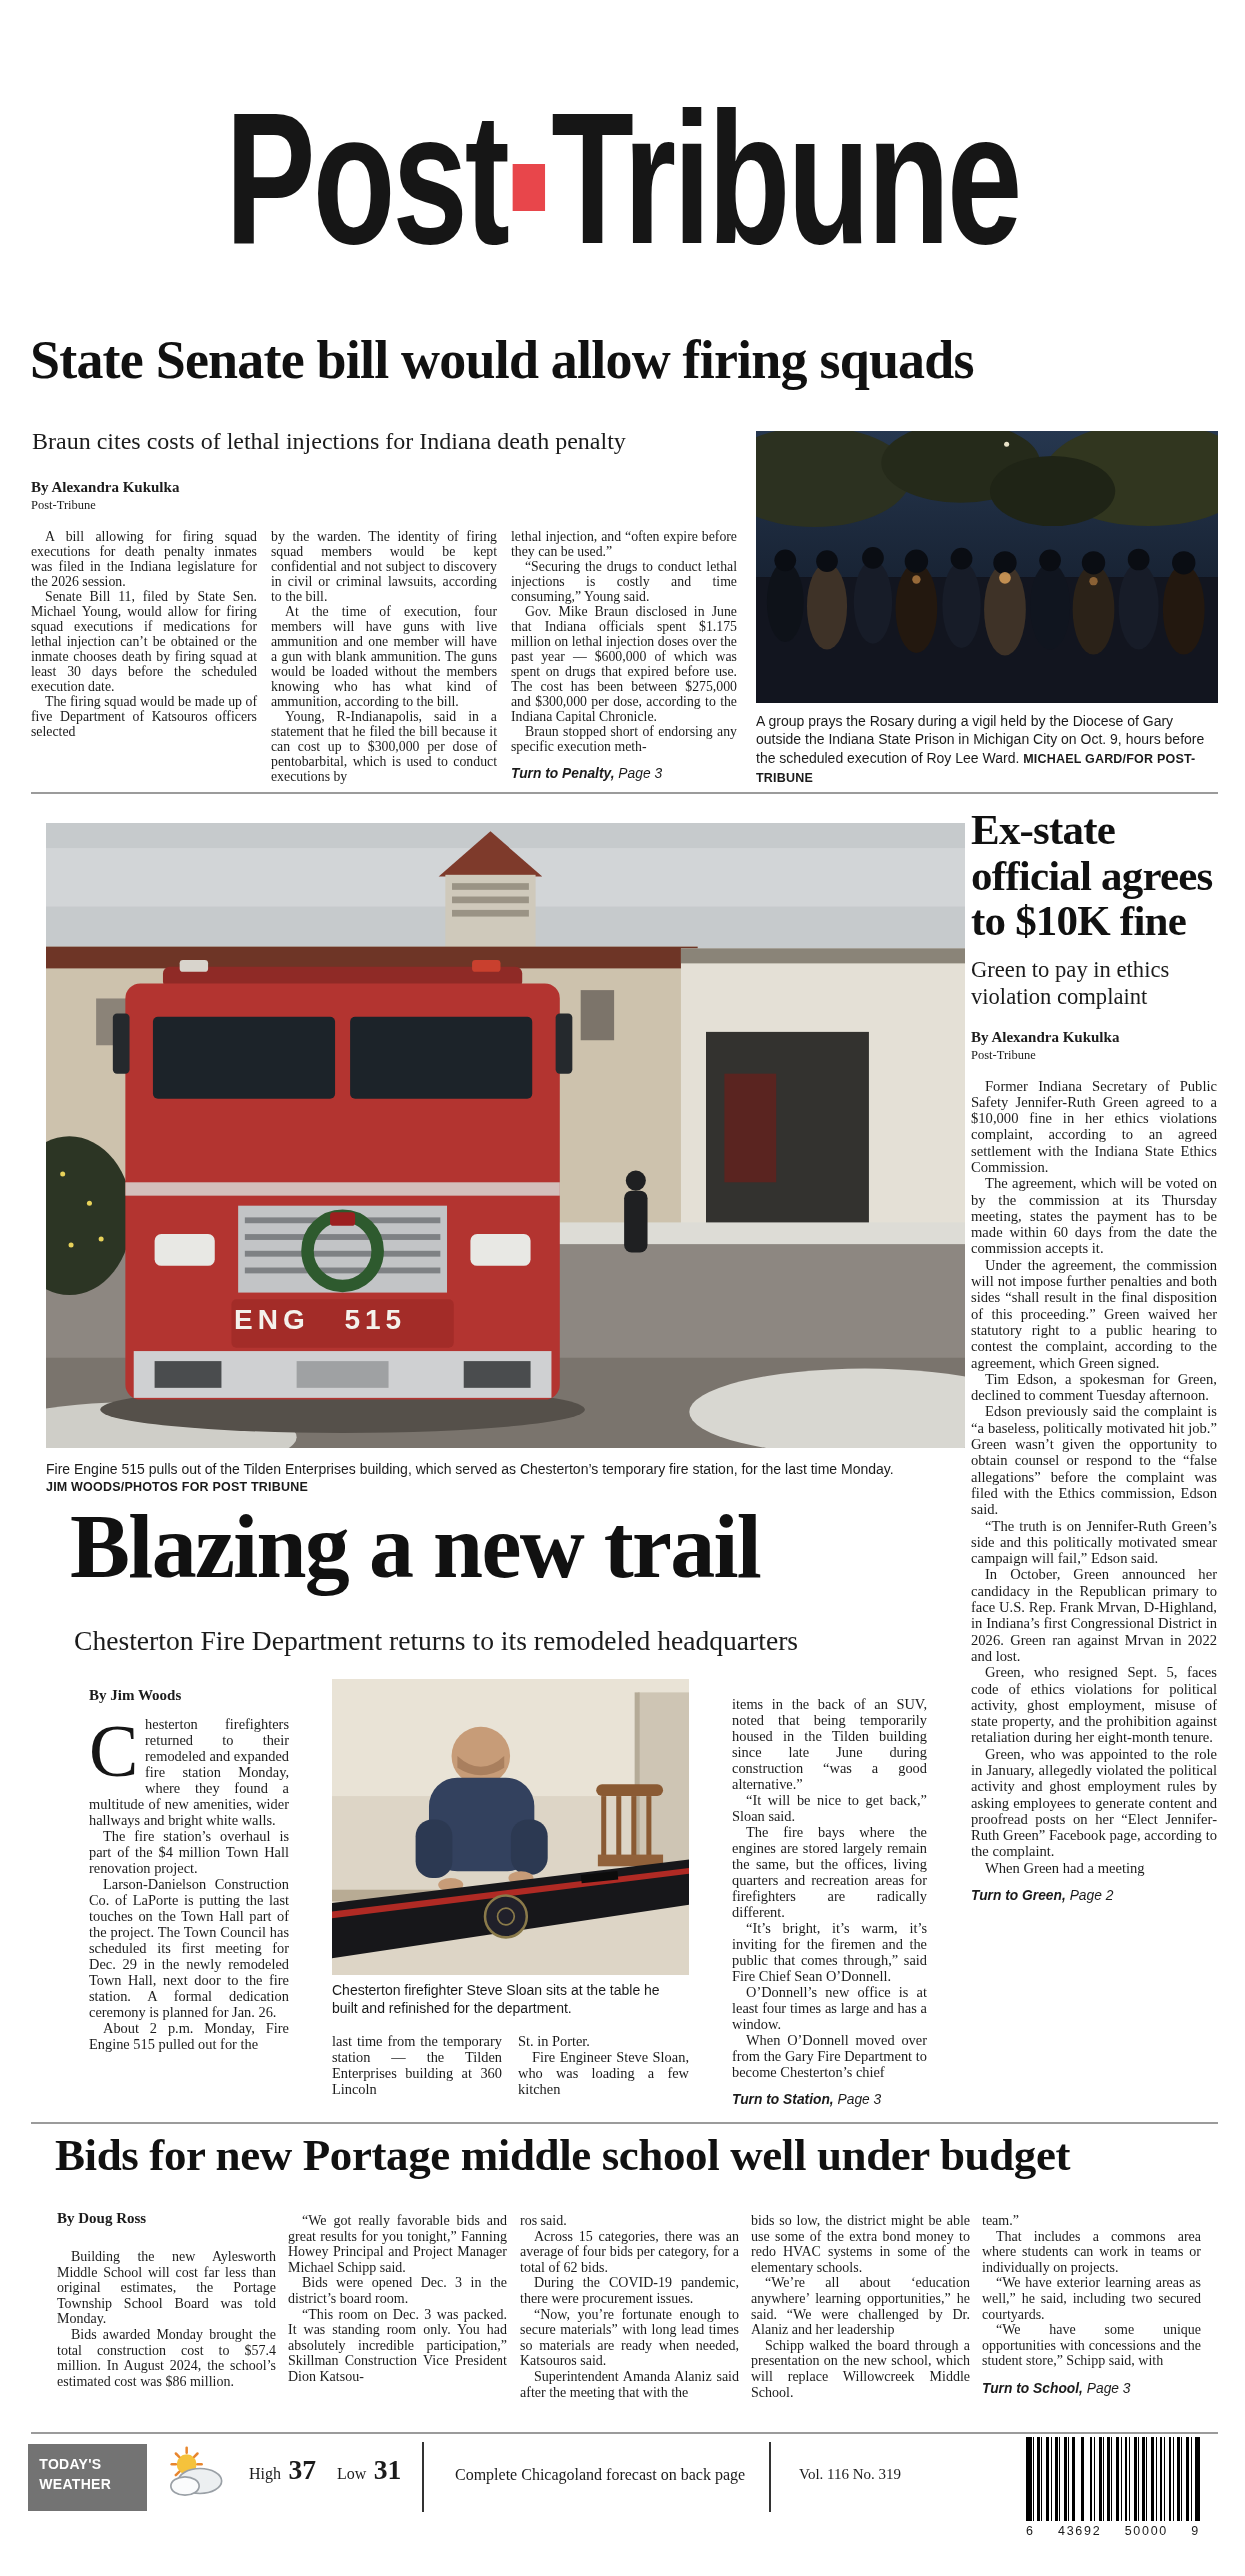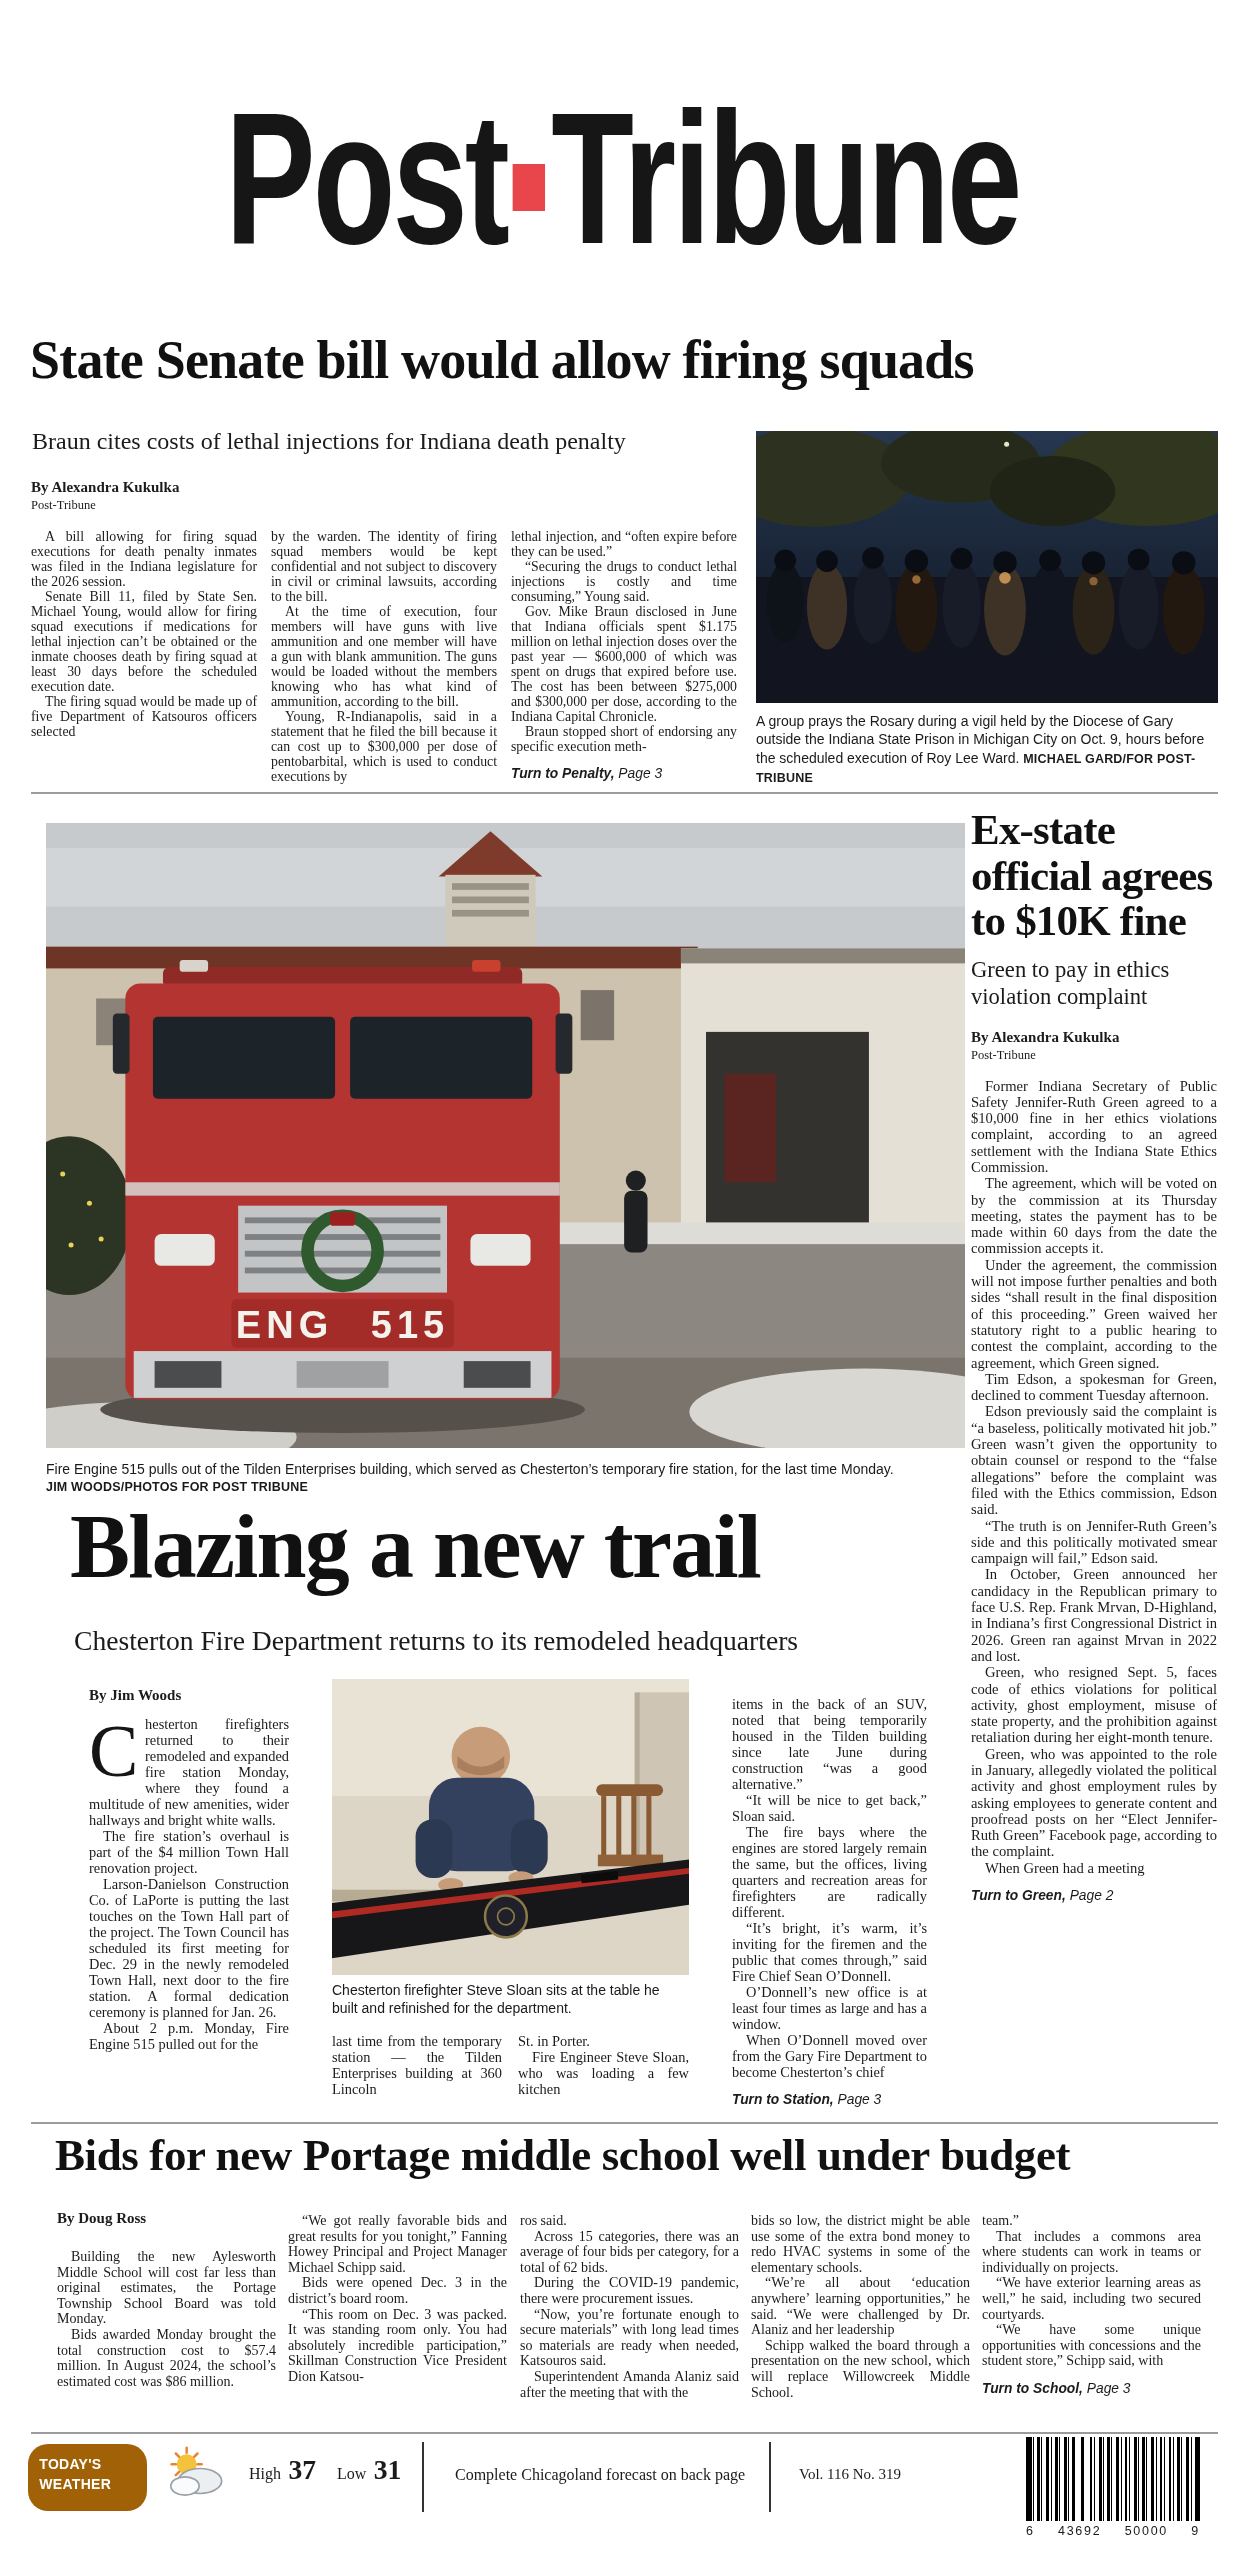--- a/index.html
+++ b/index.html
@@ -49,22 +49,22 @@
   .cap3 { left:332px; top:1981px; width:357px; }
 
   .divider { left:31px; width:1187px; height:1.7px; background:#9b9b9b; }
   .d1 { top:792px; } .d2 { top:2122px; } .d3 { top:2432px; }
 
   .photo { overflow:hidden; }
   .photo svg { display:block; width:100%; height:100%; }
   .photo1 { left:756px; top:431px; width:462px; height:272px; }
   .photo2 { left:46px; top:823px; width:919px; height:625px; }
   .photo3 { left:332px; top:1679px; width:357px; height:296px; }
-  .truck-label { position:absolute; left:188px; top:481px; width:217px; text-align:center;
-     font-family:"Liberation Sans", sans-serif; font-weight:bold; font-size:38px; color:#f4f2ec;
+  .truck-label { position:absolute; left:188px; top:481px; width:217px; 
+     font-family:"Liberation Sans", sans-serif; font-weight:bold; font-size:28px; color:#f4f2ec;
      letter-spacing:5px; word-spacing:22px; }
 
   
   .green { left:971px; top:807px; width:246px; height:1307px; overflow:hidden; }
   .green .hl { font-size:43px; line-height:1.06; letter-spacing:-0.8px; }
   .green .sub { font-size:22.6px; line-height:1.18; margin-top:13.4px; }
   .green .byl { margin-top:18.4px; }
   .green .body { margin-top:15px; font-size:14.6px; line-height:16.3px; }
 
   
@@ -84,23 +84,23 @@
   .byline4 { left:57px; top:2210px; }
   .scol { width:219px; font-size:14px; line-height:15.6px; overflow:hidden; }
   .cols1 .cont p:first-child, .scol.cont p:first-child { text-indent:0; }
   .cs1 { left:57px;  top:2249px; height:177px; }
   .cs2 { left:288px; top:2213px; height:209px; }
   .cs3 { left:520px; top:2213px; height:210px; }
   .cs4 { left:751px; top:2213px; height:210px; }
   .cs5 { left:982px; top:2213px; height:219px; }
 
   
-  .wbox { left:27.6px; top:2444px; width:119px; height:67px; background:#a16207; color:#fff;
+  .wbox { left:27.6px; top:2444px; width:119px; height:67px; background:#737373; color:#fff;
      font-family:"Liberation Sans", sans-serif; font-weight:bold; font-size:14px;
-     line-height:1.4; padding:11px 0 0 11.7px; letter-spacing:0.3px;border-radius:20px; }
+     line-height:1.4; padding:11px 0 0 11.7px; letter-spacing:0.3px; }
   .wicon { left:165px; top:2446px; width:60px; height:53px; }
   .hilo { left:249px; top:2454px; display:flex; align-items:baseline; gap:7.5px; }
   .hilo .lbl { font-size:16px; }
   .hilo .num { font-size:27.6px; font-weight:bold; }
   .hilo .low-lbl { margin-left:13.4px; }
   .fvbar { width:1.7px; height:70px; background:#333; top:2442px; }
   .fv1 { left:422px; } .fv2 { left:769px; }
   .forecast { left:455px; top:2466px; font-size:16px; }
   .volume { left:799px; top:2466px; font-size:15px; }
   .barcode { left:1026px; top:2437px; width:174px; }

